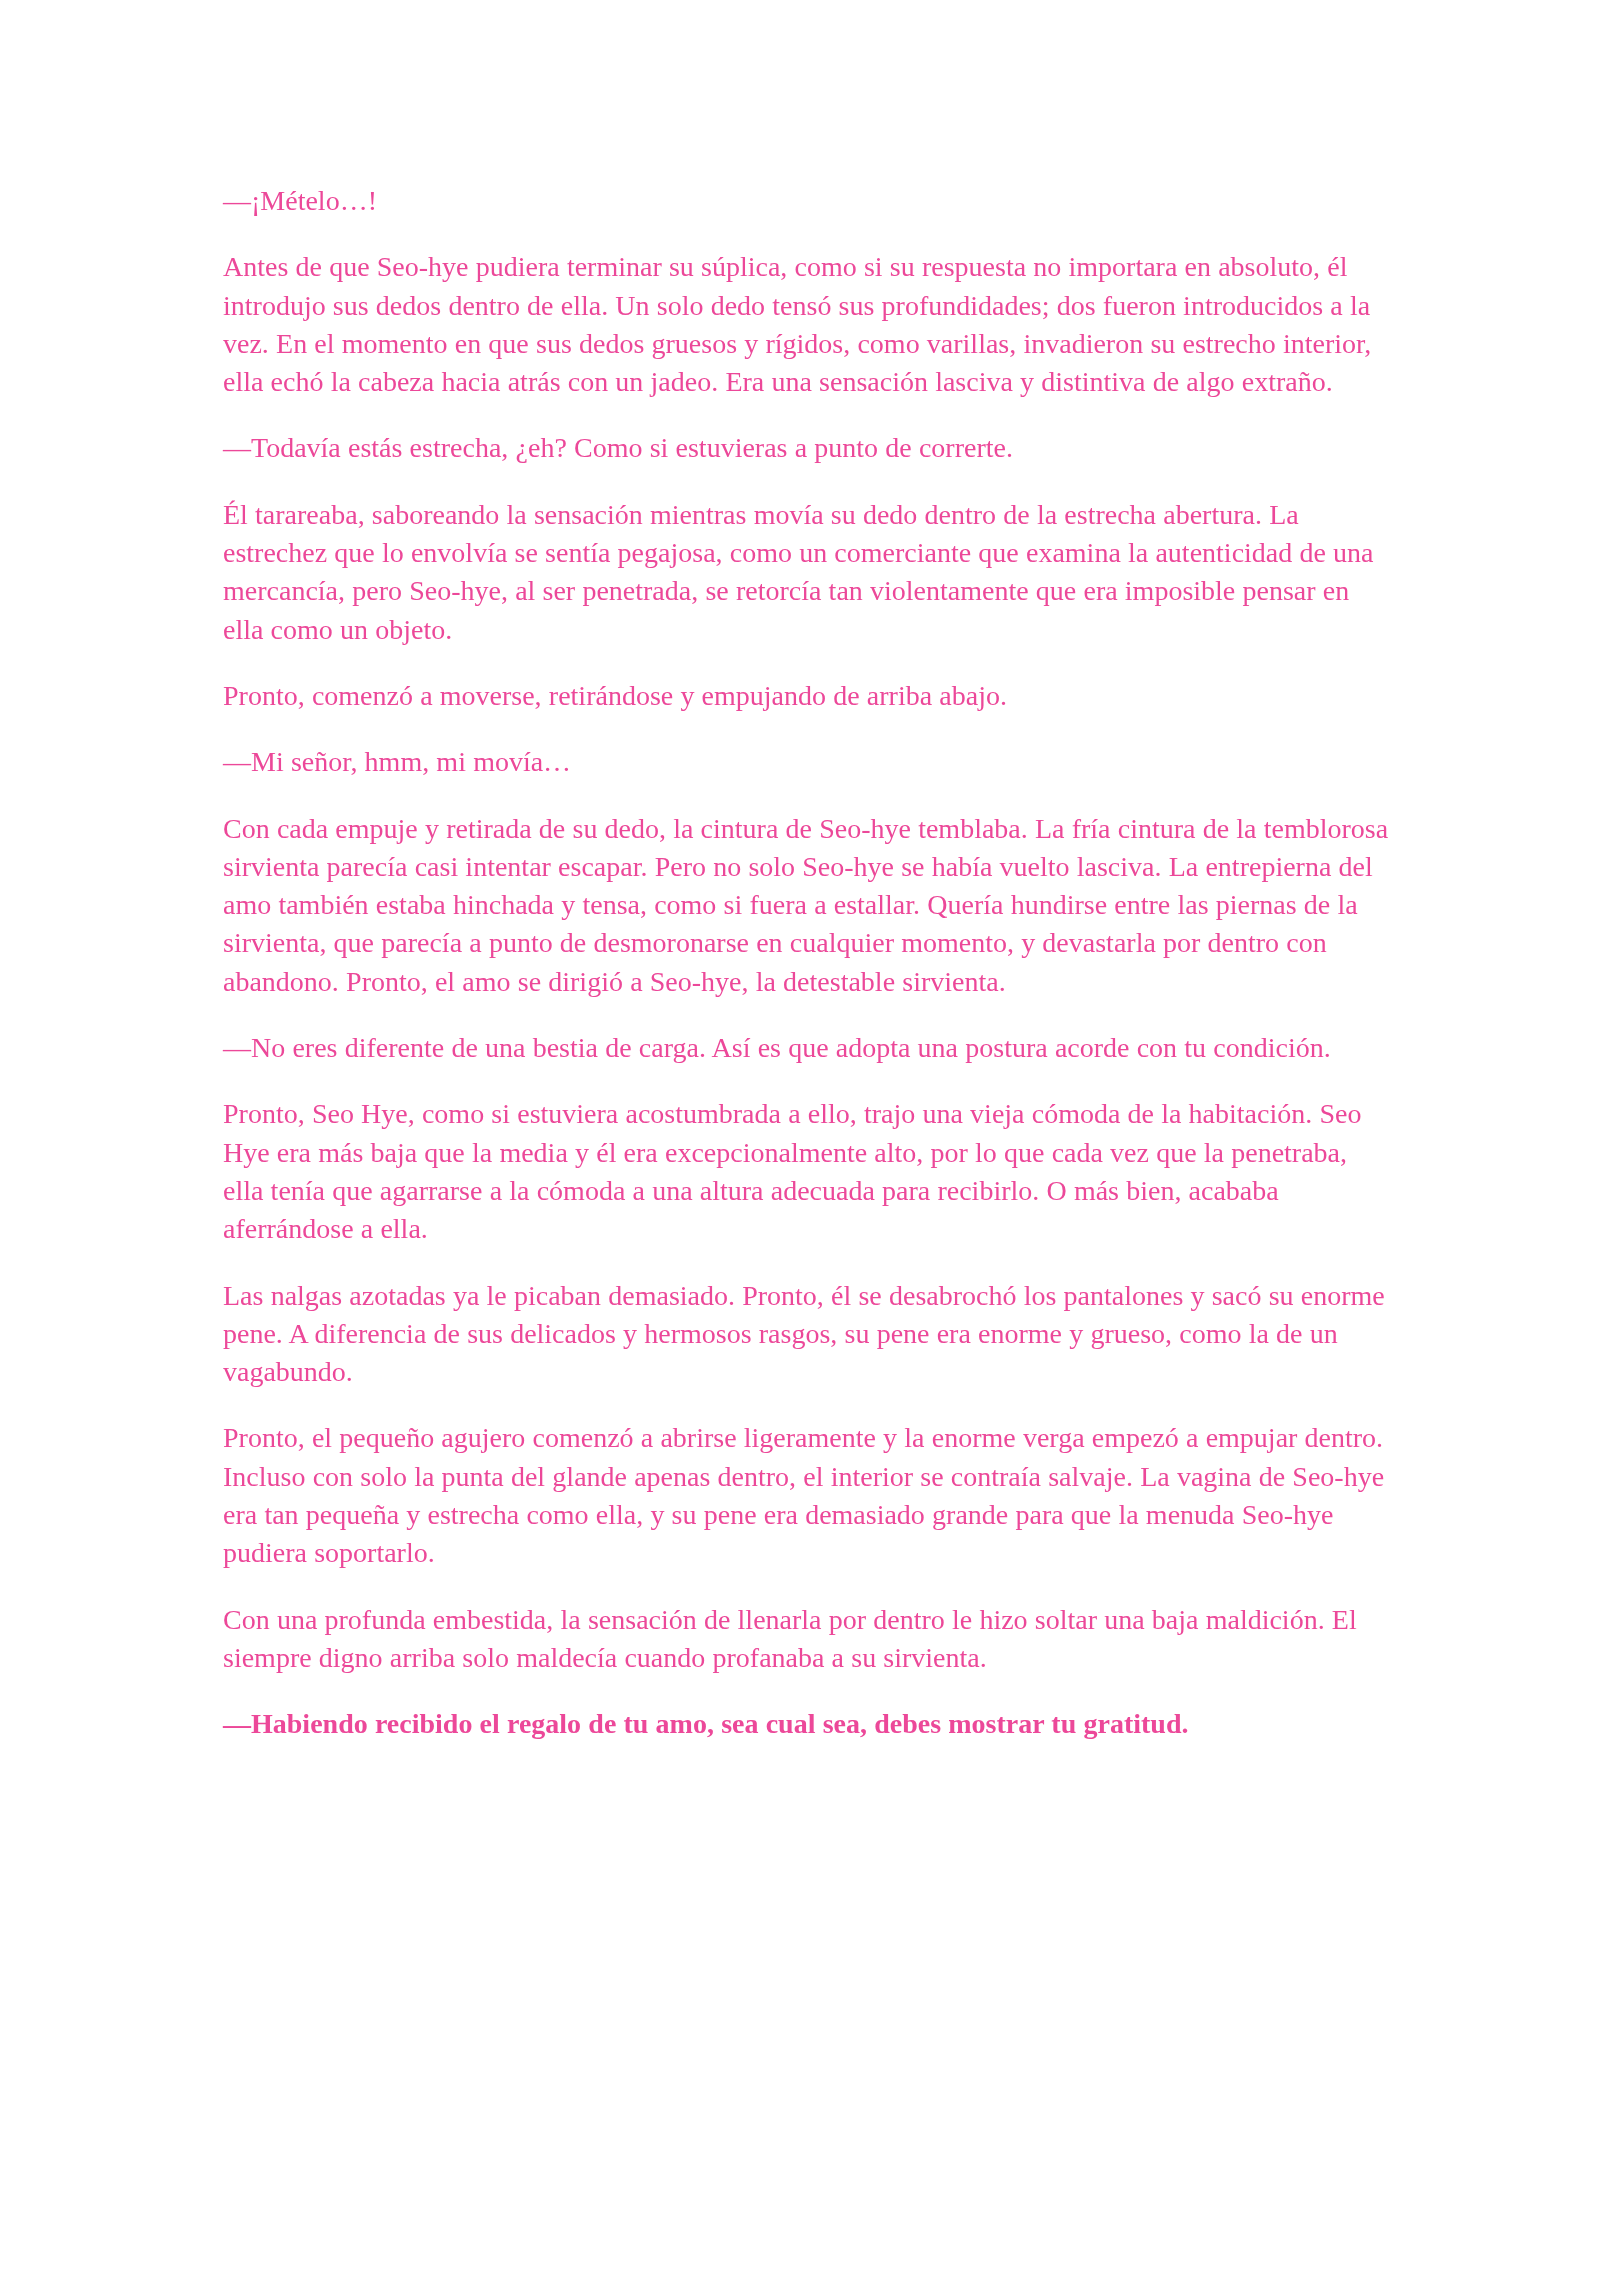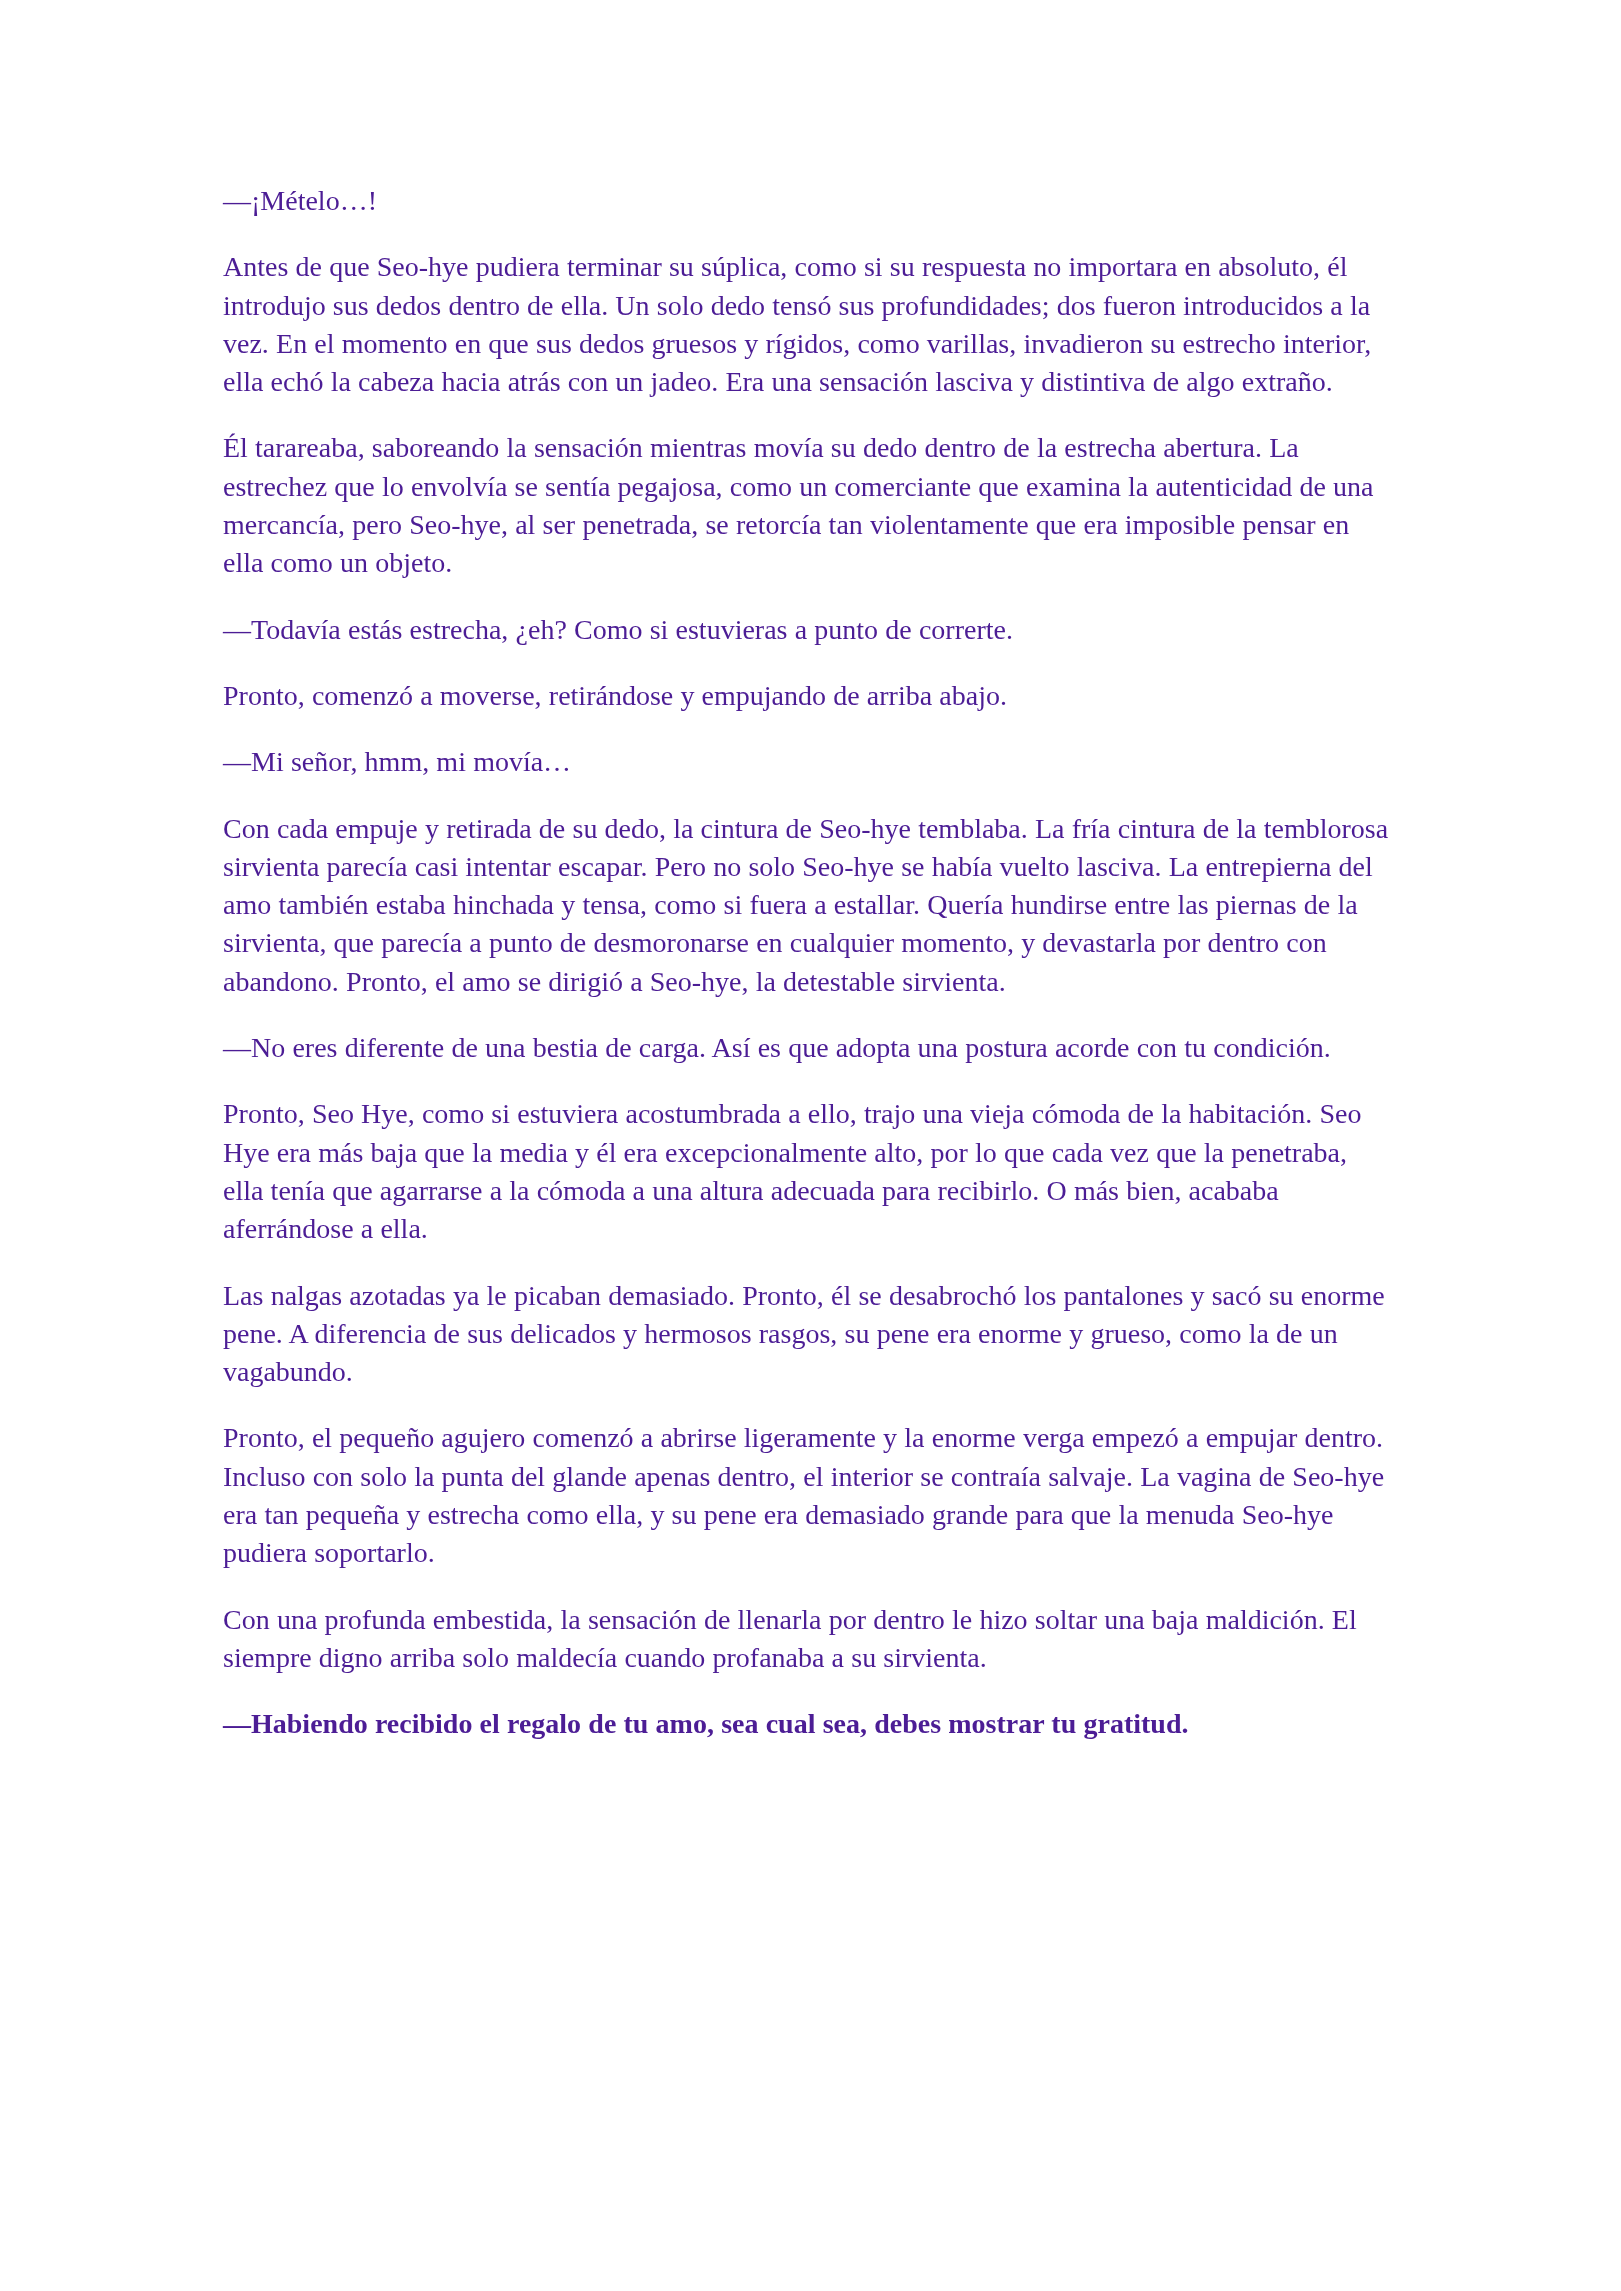--- a/index.html
+++ b/index.html
@@ -30,21 +30,21 @@
     left: 223px;
     top: 182px;
     width: 1166px;
   }
 
   p.para {
     margin: 0 0 28px 0;
     font-size: 28px;
     line-height: 1.368;
     text-align: left;
-    color: #4c1d95;
+    color: #ec4899;
     letter-spacing: 0px;
     word-spacing: 0.2px;
     hyphens: none;
     -webkit-hyphens: none;
   }
 
   p.para:last-child {
     margin-bottom: 0;
     font-weight: bold;
   }
@@ -55,23 +55,23 @@
 </head>
 <body>
 
 <div class="page">
   <div class="text-column">
 
     <p class="para">—¡Mételo…!</p>
 
     <p class="para">Antes de que Seo-hye pudiera terminar su súplica, como si su respuesta no importara en absoluto, él introdujo sus dedos dentro de ella. Un solo dedo tensó sus profundidades; dos fueron introducidos a la vez. En el momento en que sus dedos gruesos y rígidos, como varillas, invadieron su estrecho interior, ella echó la cabeza hacia atrás con un jadeo. Era una sensación lasciva y distintiva de algo extraño.</p>
 
+    <p class="para">—Todavía estás estrecha, ¿eh? Como si estuvieras a punto de correrte.</p>
+
     <p class="para">Él tarareaba, saboreando la sensación mientras movía su dedo dentro de la estrecha abertura. La estrechez que lo envolvía se sentía pegajosa, como un comerciante que examina la autenticidad de una mercancía, pero Seo-hye, al ser penetrada, se retorcía tan violentamente que era imposible pensar en ella como un objeto.</p>
-
-    <p class="para">—Todavía estás estrecha, ¿eh? Como si estuvieras a punto de correrte.</p>
 
     <p class="para">Pronto, comenzó a moverse, retirándose y empujando de arriba abajo.</p>
 
     <p class="para">
       <span>—Mi señor, </span><span class="em">hmm</span><span>, mi movía…</span>
     </p>
 
     <p class="para">Con cada empuje y retirada de su dedo, la cintura de Seo-hye temblaba. La fría cintura de la temblorosa sirvienta parecía casi intentar escapar. Pero no solo Seo-hye se había vuelto lasciva. La entrepierna del amo también estaba hinchada y tensa, como si fuera a estallar. Quería hundirse entre las piernas de la sirvienta, que parecía a punto de desmoronarse en cualquier momento, y devastarla por dentro con abandono. Pronto, el amo se dirigió a Seo-hye, la detestable sirvienta.</p>
 
     <p class="para">—No eres diferente de una bestia de carga. Así es que adopta una postura acorde con tu condición.</p>

